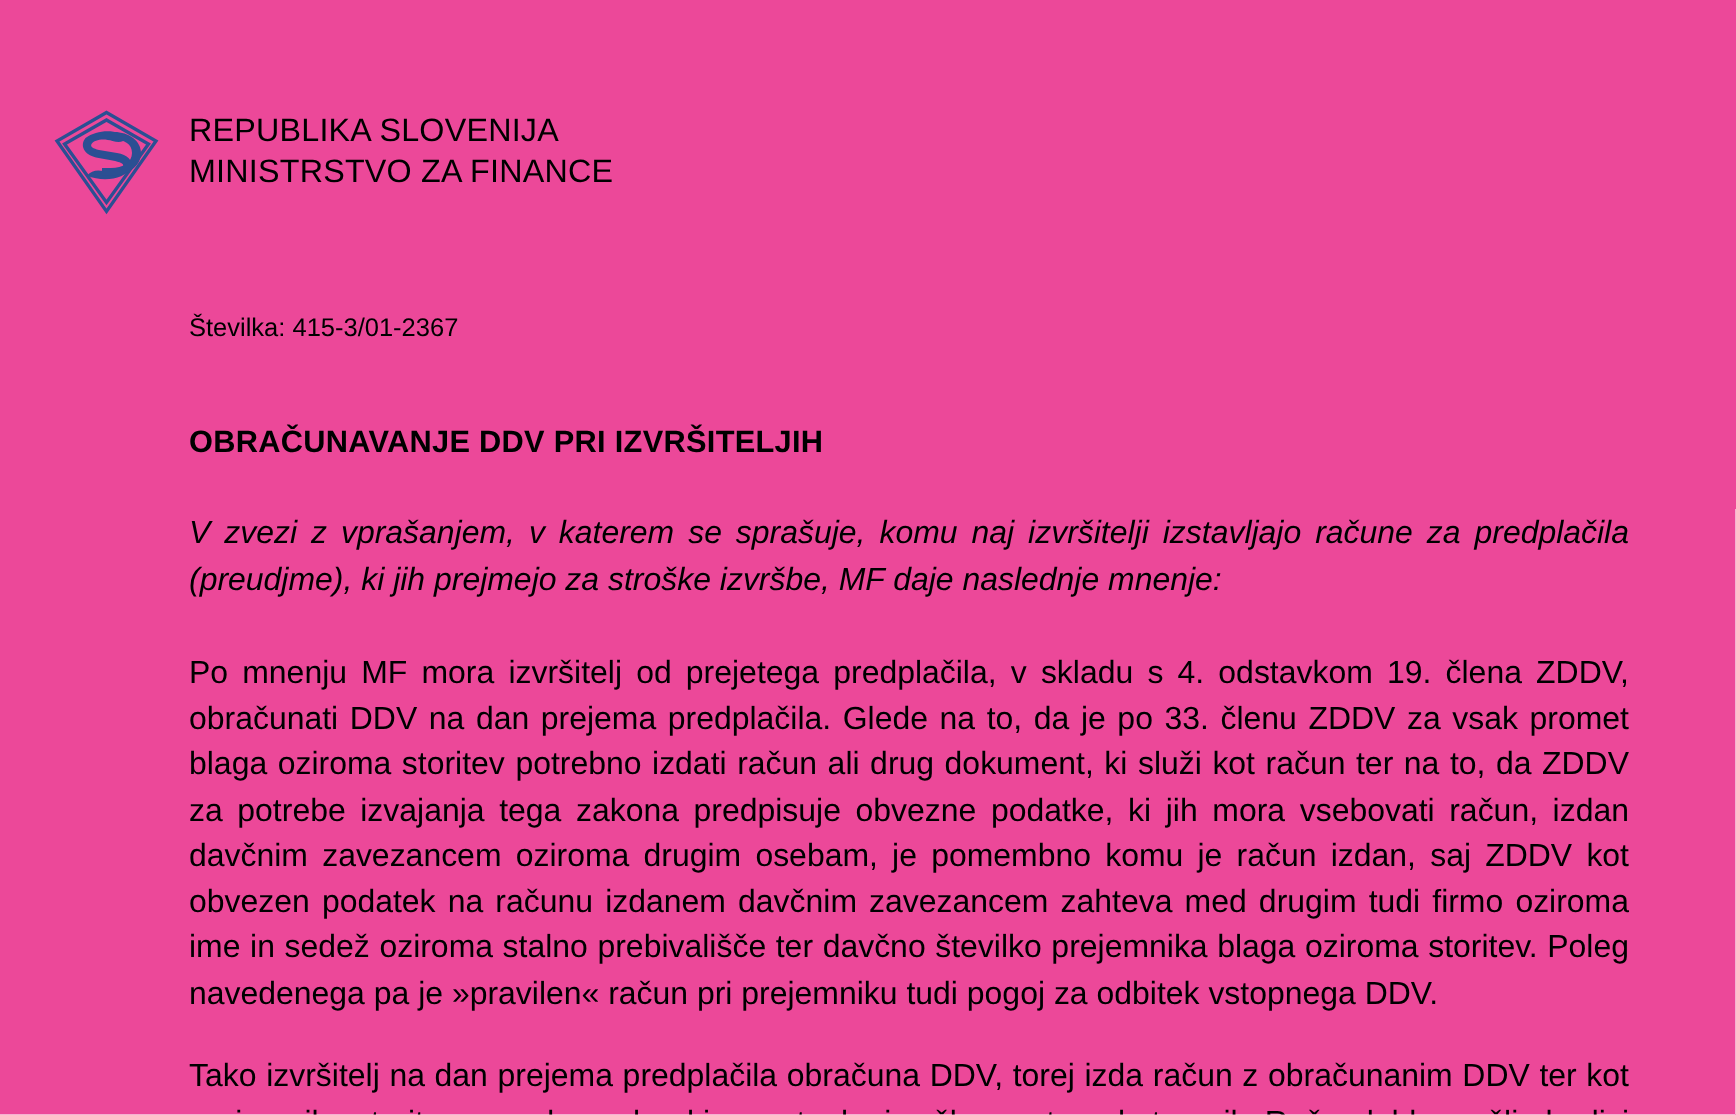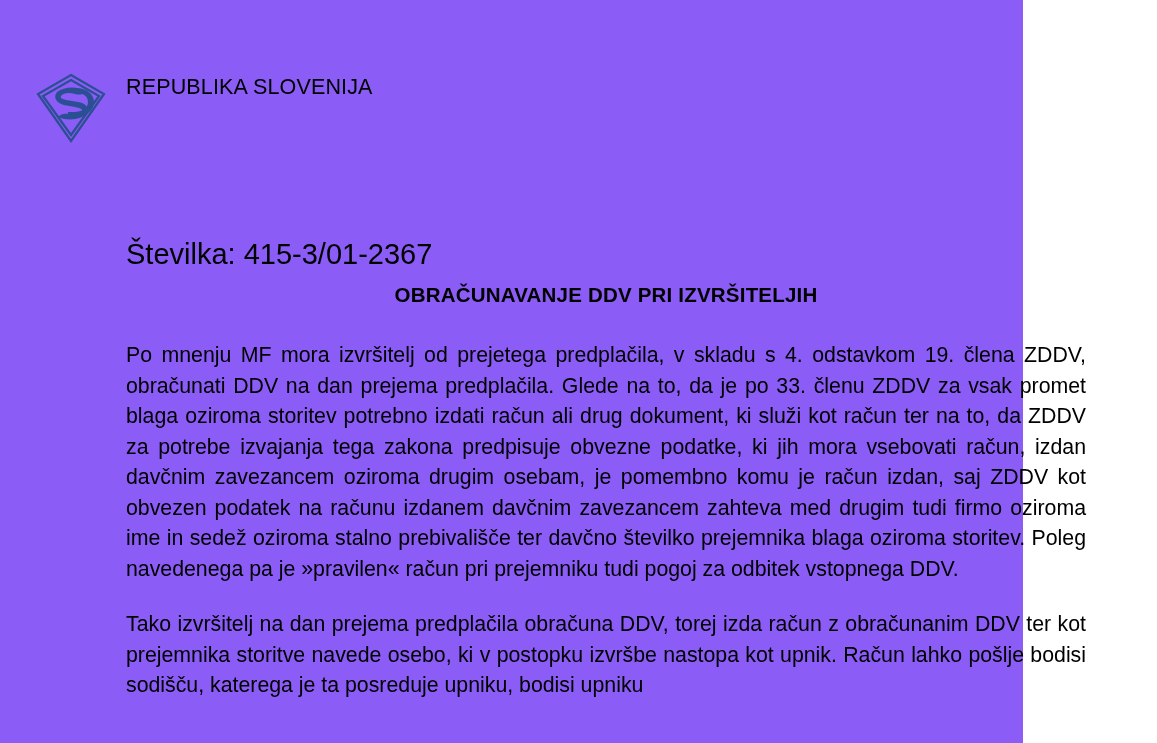--- a/index.html
+++ b/index.html
@@ -9,23 +9,23 @@
   }
   body {
     width: 1157px;
     height: 743px;
     overflow: hidden;
     font-family: "Liberation Sans", sans-serif;
     color: #000000;
   }
   .page {
     position: relative;
-    width: 1023px;
+    width: 1157px;
     height: 743px;
-    background: #8b5cf6;
+    background: #ec4899;
     box-sizing: border-box;
   }
   .logo {
     position: absolute;
     left: 31px;
     top: 72px;
     width: 80px;
     height: 72px;
   }
   .letterhead {
@@ -36,30 +36,29 @@
     line-height: 26.5px;
     letter-spacing: 0.15px;
   }
   .letterhead div {
     white-space: nowrap;
   }
   .refblock {
     position: absolute;
     left: 126px;
     top: 205px;
-    font-size: 29px;
+    font-size: 17px;
     line-height: 27px;
-    margin-top: 36px;
   }
   .doc-title {
     position: absolute;
     left: 126px;
     top: 283px;
     width: 960px;
-    text-align: center;
+    text-align: left;
     font-size: 20.5px;
     font-weight: bold;
     letter-spacing: 0.2px;
   }
   .body-area {
     position: absolute;
     left: 126px;
     top: 340px;
     width: 960px;
   }
@@ -91,26 +90,28 @@
       </g>
       <g fill="#2b4f93">
         <path d="M26 20 c8 -6 22 -6 28 0 c-3 3 -6 3 -10 2 c-6 -2 -12 -1 -14 2 c-1 2 1 3 5 4 l12 2 c7 1 11 5 9 10 c-3 7 -18 10 -29 5 c3 -3 6 -4 11 -3 c6 1 12 0 13 -3 c1 -2 -2 -3 -7 -4 l-11 -2 c-8 -2 -11 -8 -7 -13 z"></path>
         <path d="M45 16 c10 0 18 6 18 14 c0 9 -9 15 -20 15 l-6 0 l0 -5 l6 0 c8 0 14 -4 14 -10 c0 -6 -5 -9 -12 -9 l-4 0 l0 -5 z"></path>
       </g>
     </svg>
   </div>
 
   <div class="letterhead">
     <div>REPUBLIKA SLOVENIJA</div>
+    <div>MINISTRSTVO ZA FINANCE</div>
   </div>
 
   <div class="refblock">
     <div>Številka: 415-3/01-2367</div>
   </div>
 
   <div class="doc-title">OBRAČUNAVANJE DDV PRI IZVRŠITELJIH</div>
 
   <div class="body-area">
+    <p class="para intro">V zvezi z vprašanjem, v katerem se sprašuje, komu naj izvršitelji izstavljajo račune za predplačila (preudjme), ki jih prejmejo za stroške izvršbe, MF daje naslednje mnenje:</p>
     <p class="para">Po mnenju MF mora izvršitelj od prejetega predplačila, v skladu s 4. odstavkom 19. člena ZDDV, obračunati DDV na dan prejema predplačila. Glede na to, da je po 33. členu ZDDV za vsak promet blaga oziroma storitev potrebno izdati račun ali drug dokument, ki služi kot račun ter na to, da ZDDV za potrebe izvajanja tega zakona predpisuje obvezne podatke, ki jih mora vsebovati račun, izdan davčnim zavezancem oziroma drugim osebam, je pomembno komu je račun izdan, saj ZDDV kot obvezen podatek na računu izdanem davčnim zavezancem zahteva med drugim tudi firmo oziroma ime in sedež oziroma stalno prebivališče ter davčno številko prejemnika blaga oziroma storitev. Poleg navedenega pa je »pravilen« račun pri prejemniku tudi pogoj za odbitek vstopnega DDV.</p>
     <p class="para last">Tako izvršitelj na dan prejema predplačila obračuna DDV, torej izda račun z obračunanim DDV ter kot prejemnika storitve navede osebo, ki v postopku izvršbe nastopa kot upnik. Račun lahko pošlje bodisi sodišču, katerega je ta posreduje upniku, bodisi upniku</p>
   </div>
 
 </div>
 
 </body></html>

